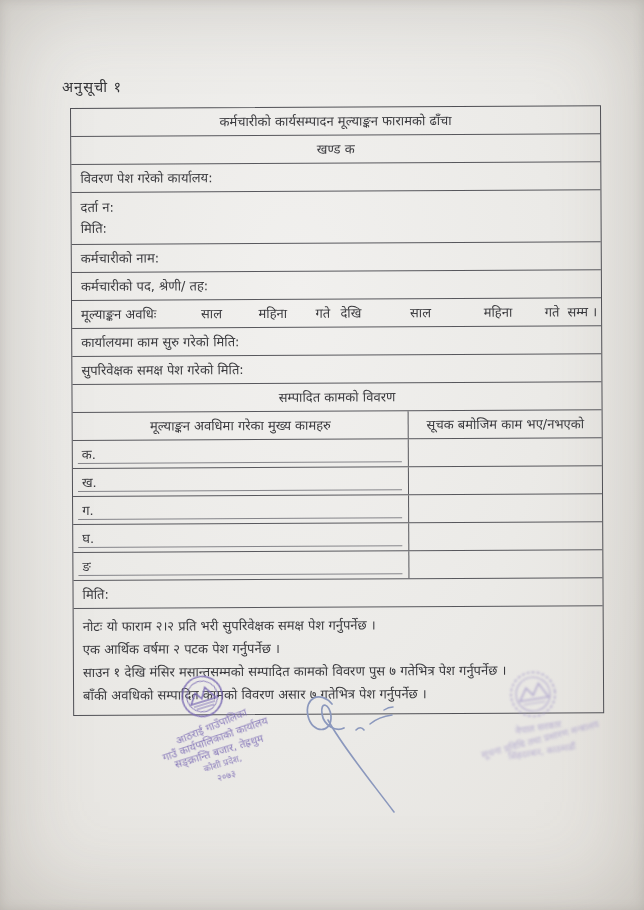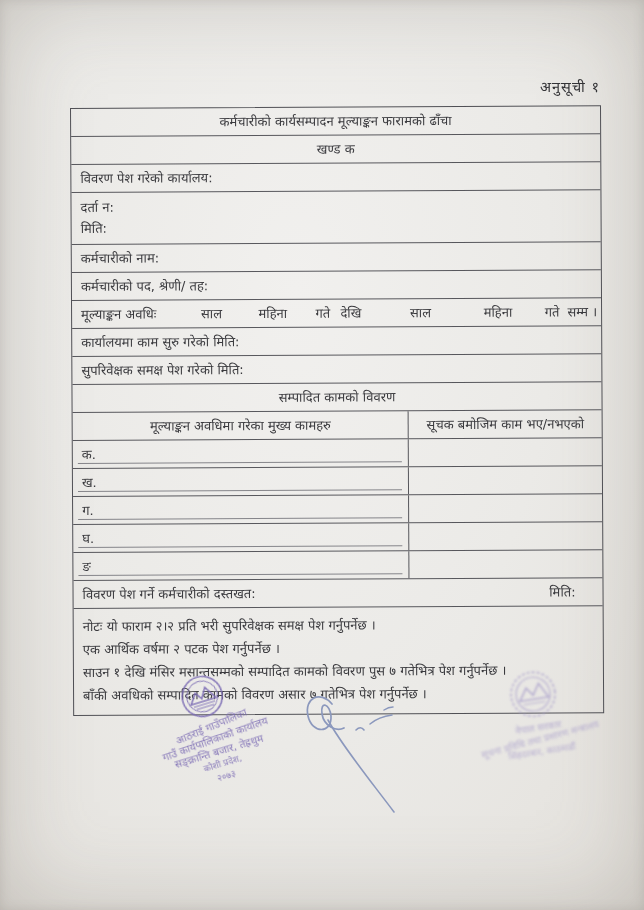--- a/index.html
+++ b/index.html
@@ -7,21 +7,21 @@
     width:644px;height:910px;position:relative;overflow:hidden;
     font-family:"DejaVu Sans","Liberation Sans",sans-serif;
     color:#38383b;
     background:radial-gradient(ellipse at 46% 32%, #f1f0ee 0%, #ebeae7 52%, #e3e0db 100%);
   }
   .vignette{
     position:absolute;inset:0;pointer-events:none;
     box-shadow:inset 0 0 90px rgba(110,105,95,.28), inset 0 0 12px rgba(100,95,88,.18);
   }
   .annex-title{
-    position:absolute;top:76px;left:70px;width:530px;text-align:right;
+    position:absolute;top:76px;left:62px;width:530px;text-align:left;
     font-size:14.5px;letter-spacing:1px;color:#333336;
   }
   .form-table{
     position:absolute;left:70px;top:108px;width:531px;
     border:1.6px solid #505055;transform:rotate(-0.3deg);transform-origin:top left;
     box-sizing:border-box;font-size:13px;line-height:17px;color:#3a3a3e;
   }
   .form-table *{box-sizing:border-box;}
   .row{border-top:1.3px solid #57575c;padding:5px 9px;min-height:27px;}
   .row:first-child{border-top:none;}
@@ -144,21 +144,20 @@
 
   <div class="row cols work-row">
     <div class="col-left">
       <span>ङ</span>
       <span class="rule-line"></span>
     </div>
     <div class="col-right"></div>
   </div>
 
   <div class="row sig-row">
-    <span>विवरण पेश गर्ने कर्मचारीको दस्तखत:</span>
     <span class="date">मिति:</span>
   </div>
 
   <div class="row notes">
     <div>नोटः यो फाराम २।२ प्रति भरी सुपरिवेक्षक समक्ष पेश गर्नुपर्नेछ ।</div>
     <div>एक आर्थिक वर्षमा २ पटक पेश गर्नुपर्नेछ ।</div>
     <div>साउन १ देखि मंसिर मसान्तसम्मको सम्पादित कामको विवरण पुस ७ गतेभित्र पेश गर्नुपर्नेछ ।</div>
     <div>बाँकी अवधिको सम्पादित कामको विवरण असार ७ गतेभित्र पेश गर्नुपर्नेछ ।</div>
   </div>
 

